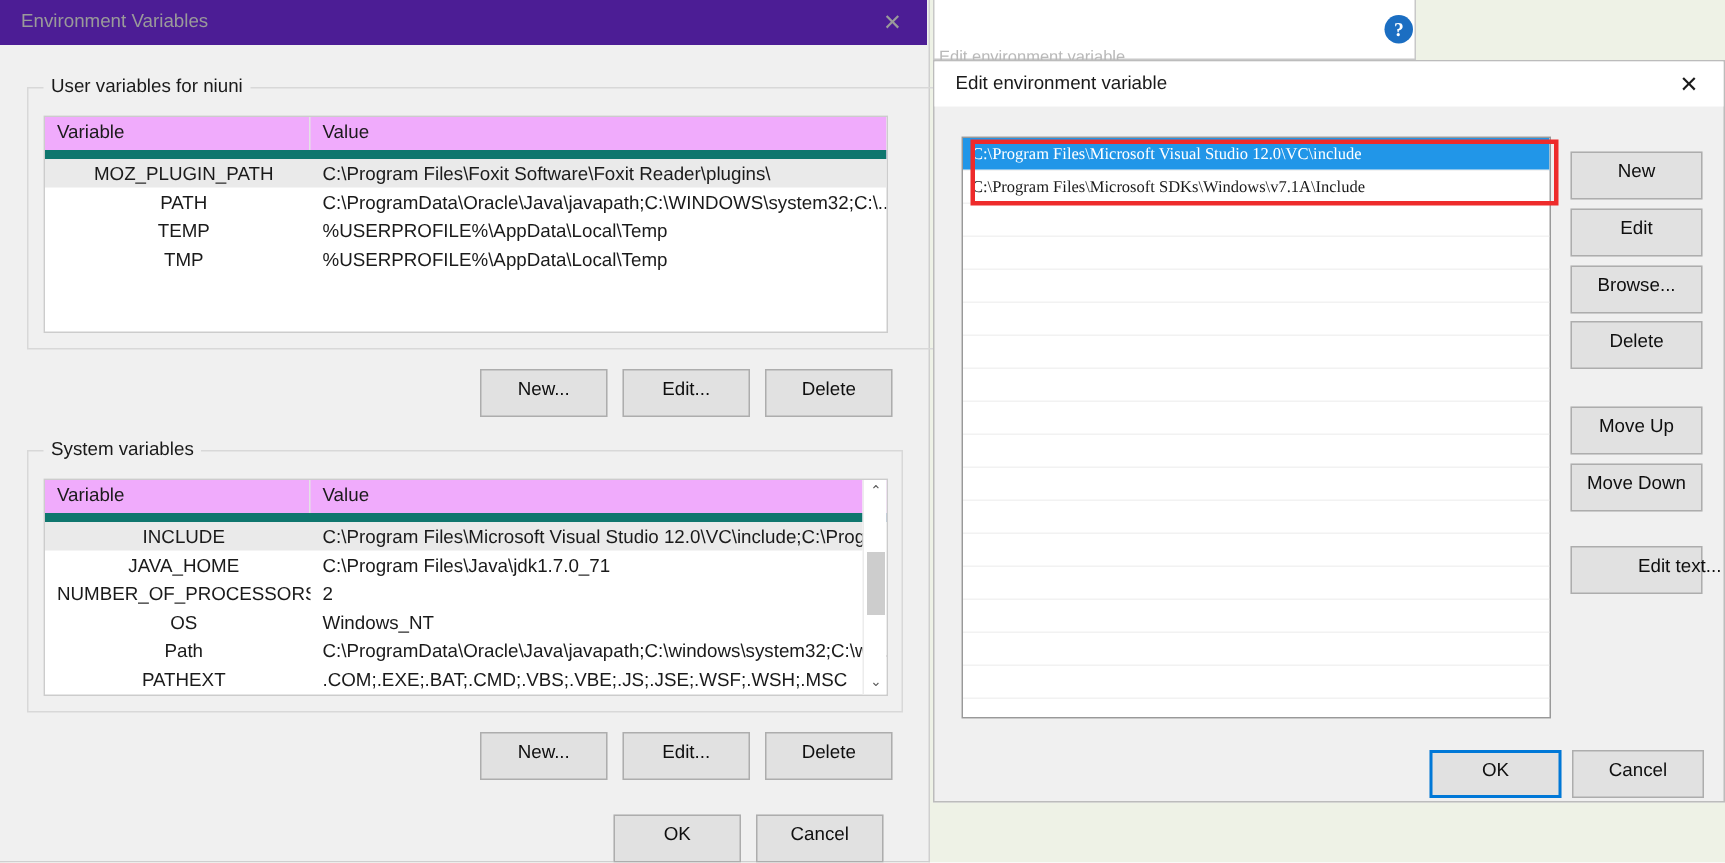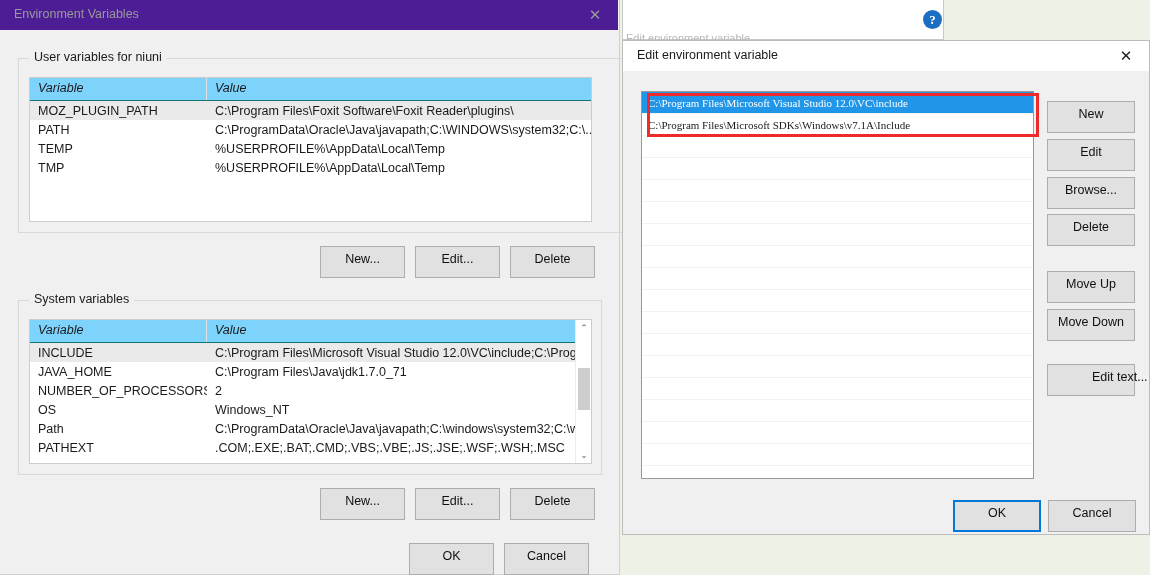--- a/index.html
+++ b/index.html
@@ -126,23 +126,22 @@
     border: 1px solid #cccccc;
     box-sizing: border-box;
     overflow: hidden;
   }
   #lv-user   { left: 10px; top: 18px; width: 563px; height: 145px; }
   #lv-system { left: 10px; top: 18px; width: 563px; height: 145px; }
 
   .lv-header {
     display: flex;
     height: 22px;
-    border-bottom: 1px solid #0f766e;
-    background: #7dd3fc;
-    font-style: italic;
+    border-bottom: 6px solid #0f766e;
+    background: #f0abfc;
   }
   .lv-header .th {
     font-size: 12.5px;
     color: #1a1a1a;
     padding: 3px 0 0 8px;
     box-sizing: border-box;
     white-space: nowrap;
     overflow: hidden;
   }
   .th-var  { width: 177px; border-right: 1px solid #e3e3e3; }
@@ -156,21 +155,21 @@
   }
   .lv-row.selected { background: #eaeaea; }
   .lv-row .td {
     font-size: 12.5px;
     color: #1a1a1a;
     padding-left: 8px;
     box-sizing: border-box;
     white-space: nowrap;
     overflow: hidden;
   }
-  .td-var { width: 177px; }
+  .td-var { width: 177px; text-align: center; }
   .td-val { flex: 1; }
 
   
   .vscroll {
     position: absolute;
     right: 0; top: 0;
     width: 16px; height: 100%;
     background: #ffffff;
     border-left: 1px solid #ececec;
     box-sizing: border-box;

